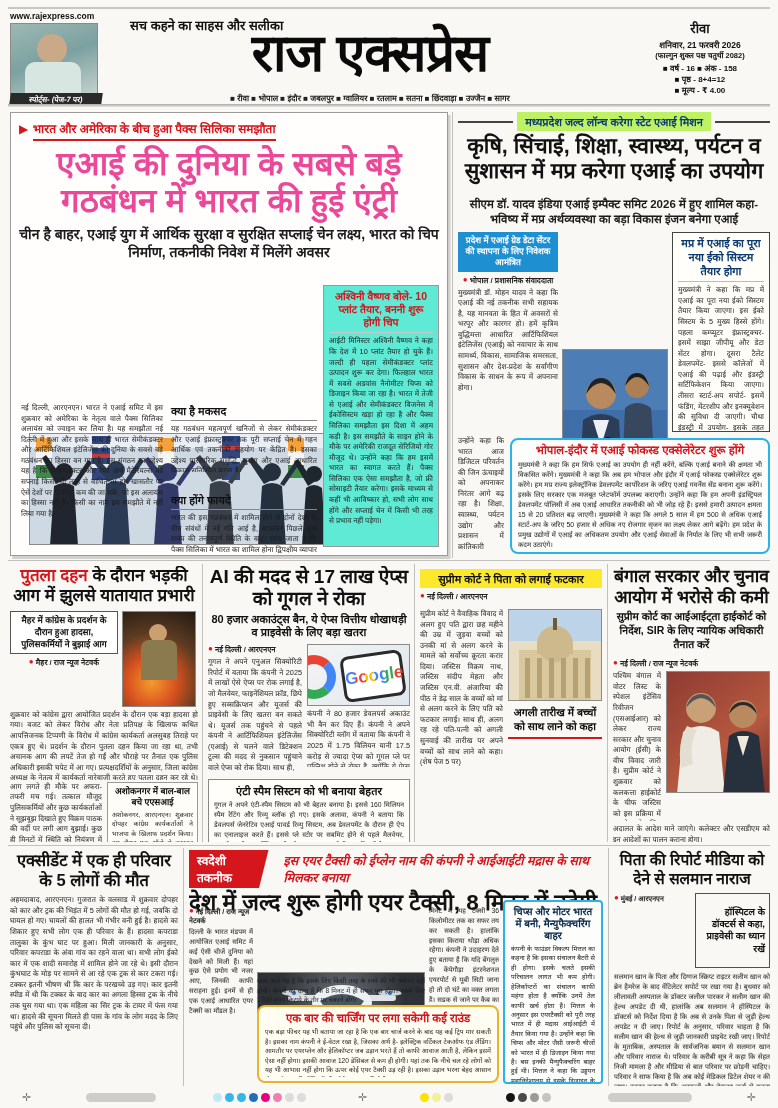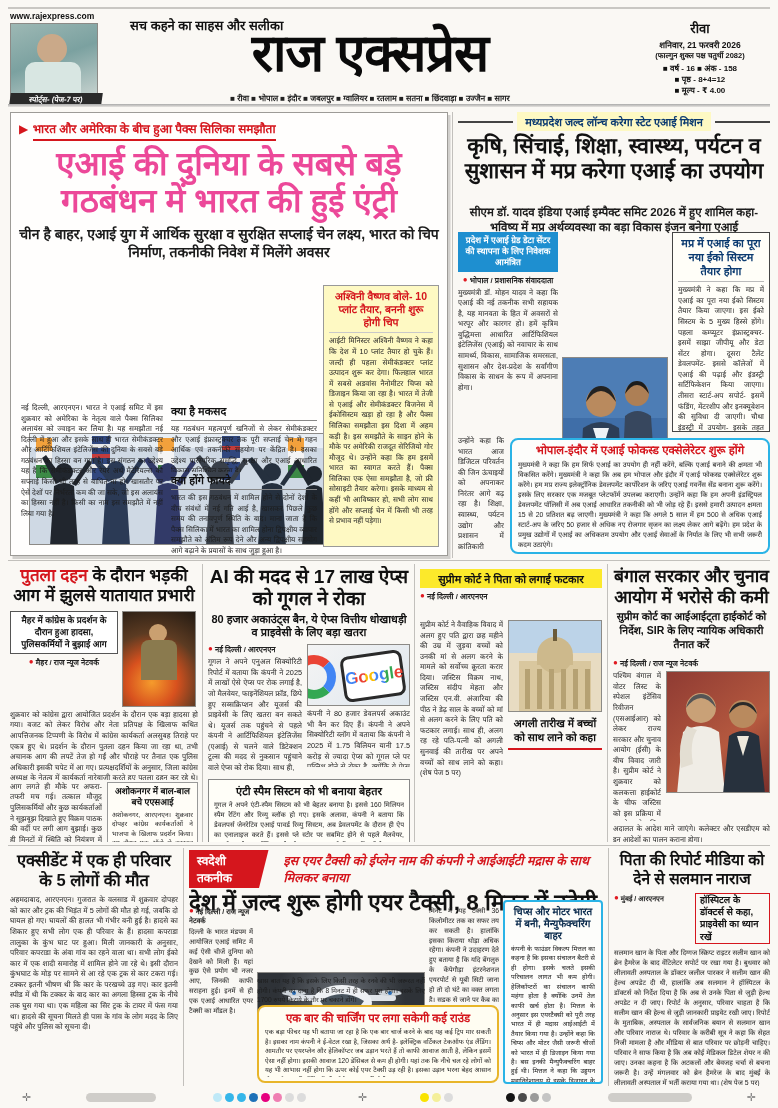--- a/index.html
+++ b/index.html
@@ -116,46 +116,46 @@
             <path d="M228 112 L232 52 Q242 46 252 52 L256 112 Z" fill="#25303e"></path>
             <path d="M234 50 L218 26 l4 -3 L242 46 Z" fill="#25303e"></path>
             <path d="M250 50 L266 26 l4 3 L254 52 Z" fill="#25303e"></path>
           <circle cx="284" cy="40" r="8" fill="#1f262e"></circle>
             <path d="M272 112 L276 54 Q284 48 292 54 L296 112 Z" fill="#1f262e"></path>
             <path d="M278 52 L264 28 l4 -3 L284 48 Z" fill="#1f262e"></path>
         </g>
       </svg>
     </div>
 
-    <div class="abs" style="left:312px;top:172px;width:116px;height:262px;border:1px solid #999;padding:4px 5px;background:#fef9c3;overflow:hidden">
+    <div class="abs" style="left:312px;top:172px;width:116px;height:262px;border:1px solid #999;padding:4px 5px;background:#5eead4;overflow:hidden">
       <div class="redhead" style="font-size:10.5px;border-bottom:1px solid #c9c9c9;padding-bottom:3px;margin-bottom:3px">अश्विनी वैष्णव बोले- 10 प्लांट तैयार, बननी शुरू होगी चिप</div>
       <div class="bt" style="height:218px">आईटी मिनिस्टर अश्विनी वैष्णव ने कहा कि देश में 10 प्लांट तैयार हो चुके हैं। जल्दी ही पहला सेमीकंडक्टर प्लांट उत्पादन शुरू कर देगा। फिलहाल भारत में सबसे अडवांस नैनोमीटर चिप्स को डिजाइन किया जा रहा है। भारत में तेजी से एआई और सेमीकंडक्टर बिजनेस में ईकोसिस्टम खड़ा हो रहा है और पैक्स सिलिका समझौता इस दिशा में अहम कड़ी है। इस समझौते के साइन होने के मौके पर अमेरिकी राजदूत सेरिजियो गोर मौजूद थे। उन्होंने कहा कि हम इसमें भारत का स्वागत करते हैं। पैक्स सिलिका एक ऐसा समझौता है, जो फ्री सोसाइटी तैयार करेगा। इसके माध्यम से कहीं भी आविष्कार हो, सभी लोग साथ होंगे और सप्लाई चेन में किसी भी तरह से प्रभाव नहीं पड़ेगा।</div>
     </div>
 
     <div class="abs" style="left:10px;top:290px;width:142px;height:144px">
       <div class="bt" style="height:144px">नई दिल्ली, आरएनएन। भारत ने एआई समिट में इस शुक्रवार को अमेरिका के नेतृत्व वाले पैक्स सिलिका अलायंस को ज्वाइन कर लिया है। यह समझौता नई दिल्ली में हुआ और इसके साथ ही भारत सेमीकंडक्टर और आर्टिफिशियल इंटेलिजेंस की दुनिया के सबसे बड़े गठबंधन का हिस्सा बन गया है। इस संगठन का उद्देश्य यह है कि सेमीकंडक्टर और रेयर अर्थ मैटेरियल्स की सप्लाई किसी भी तरह से बाधित ना हो। खासतौर पर ऐसे देशों पर निर्भरता कम की जा सके, जो इस अलायंस का हिस्सा नहीं है। किसी का नाम इस समझौते में नहीं लिया गया है।</div>
     </div>
     <div class="abs" style="left:160px;top:290px;width:146px;height:144px">
       <div class="boxhead">क्या है मकसद</div>
       <div class="bt" style="height:48px">यह गठबंधन महत्वपूर्ण खनिजों से लेकर सेमीकंडक्टर और एआई इंफ्रास्ट्रक्चर तक पूरी सप्लाई चेन में गहन आर्थिक एवं तकनीकी सहयोग पर केंद्रित है। इसका उद्देश्य पारस्परिक समृद्धि, सुरक्षा और एआई आधारित विकास सुनिश्चित करना है।</div>
-      <div class="boxhead" style="margin-top:0">क्या होंगे फायदे</div>
+      <div class="boxhead" style="margin-top:20px">क्या होंगे फायदे</div>
       <div class="bt" style="height:62px">भारत की इस गठबंधन में शामिल होने से दोनों देशों के बीच संबंधों में नई गति आई है, खासकर पिछले कुछ समय की तनावपूर्ण स्थिति के बाद। माना जाता है कि पैक्स सिलिका में भारत का शामिल होना द्विपक्षीय व्यापार समझौते को अंतिम रूप देने और अन्य द्विपक्षीय सहयोग आगे बढ़ाने के प्रयासों के साथ जुड़ा हुआ है।</div>
     </div>
   </div>
 
   <div class="vr" style="left:452px;top:112px;height:446px"></div>
 
   <div class="abs" style="left:458px;top:112px;width:312px;height:446px;overflow:hidden">
     <div style="display:flex;align-items:center;gap:4px">
       <div style="flex:1;height:2px;background:#444"></div>
-      <div style="background:#fef9c3;color:#0b3a70;font-weight:800;font-size:11px;padding:2px 8px">मध्यप्रदेश जल्द लॉन्च करेगा स्टेट एआई मिशन</div>
+      <div style="background:#bef264;color:#0b3a70;font-weight:800;font-size:11px;padding:2px 8px">मध्यप्रदेश जल्द लॉन्च करेगा स्टेट एआई मिशन</div>
       <div style="flex:1;height:2px;background:#444"></div>
     </div>
     <div class="ctr" style="font-size:21.5px;font-weight:800;line-height:1.18;margin-top:3px">कृषि, सिंचाई, शिक्षा, स्वास्थ्य, पर्यटन व सुशासन में मप्र करेगा एआई का उपयोग</div>
-    <div class="ctr" style="font-size:11.5px;font-weight:700;line-height:1.3;margin-top:20px;color:#1c1c1c">सीएम डॉ. यादव इंडिया एआई इम्पैक्ट समिट 2026 में हुए शामिल कहा- भविष्य में मप्र अर्थव्यवस्था का बड़ा विकास इंजन बनेगा एआई</div>
+    <div class="ctr" style="font-size:11.5px;font-weight:700;line-height:1.3;margin-top:12px;color:#1c1c1c">सीएम डॉ. यादव इंडिया एआई इम्पैक्ट समिट 2026 में हुए शामिल कहा- भविष्य में मप्र अर्थव्यवस्था का बड़ा विकास इंजन बनेगा एआई</div>
 
     <div class="abs" style="left:0;top:120px;width:100px;height:200px">
       <div style="background:#1e8fd0;color:#fff;font-weight:800;font-size:8.6px;text-align:center;padding:3px 4px;line-height:1.3">प्रदेश में एआई ग्रेड डेटा सेंटर की स्थापना के लिए निवेशक आमंत्रित</div>
       <div class="byline ctr" style="margin-top:3px"><span class="dot">●</span> <span>भोपाल / प्रशासनिक संवाददाता</span></div>
       <div class="bt" style="height:148px;margin-top:3px">मुख्यमंत्री डॉ. मोहन यादव ने कहा कि एआई की नई तकनीक सभी सहायक है, यह मानवता के हित में अवसरों से भरपूर और कारगर हो। हमें कृत्रिम बुद्धिमत्ता आधारित आर्टिफिशियल इंटेलिजेंस (एआई) को नवाचार के साथ सामर्थ्य, विकास, सामाजिक समरसता, सुशासन और देश-प्रदेश के सर्वांगीण विकास के साधन के रूप में अपनाना होगा।</div>
     </div>
     <div class="abs photo" style="left:104px;top:122px;width:106px;height:176px">
       <svg width="106" height="176" viewBox="0 0 106 176">
         <rect width="106" height="176" fill="#3f6ea8"></rect>
         <rect x="0" y="0" width="106" height="60" fill="#4d7db5"></rect>
@@ -232,21 +232,21 @@
     </div>
     <div style="border:1px solid #888;margin-top:4px;padding:3px 5px;background:#fffef8;overflow:hidden;height:84px">
       <div class="ctr" style="font-weight:800;font-size:11px">एंटी स्पैम सिस्टम को भी बनाया बेहतर</div>
       <div class="bt" style="font-size:6.8px;margin-top:2px;height:60px">गूगल ने अपने एंटी-स्पैम सिस्टम को भी बेहतर बनाया है। इससे 160 मिलियन स्पैम रेटिंग और रिव्यु ब्लॉक हो गए। इसके अलावा, कंपनी ने बताया कि डेवलपर्स जेनरेटिव एआई पावर्ड रिव्यु सिस्टम, अब डेवलपमेंट के दौरान ही ऐप का एनालाइज करते हैं। इससे प्ले स्टोर पर सबमिट होने से पहले मैलवेयर, स्पाइवेयर और फाइनेंशियल स्पैम ऐप्स का पता लगाने में मदद मिलती है।</div>
     </div>
   </div>
 
   <div class="abs" style="left:420px;top:566px;width:182px;height:276px;overflow:hidden">
     <div class="ctr" style="background:#fce92b;font-weight:800;font-size:11px;padding:2px 2px;margin-top:3px">सुप्रीम कोर्ट ने पिता को लगाई फटकार</div>
     <div class="byline" style="margin-top:3px"><span class="dot">●</span> <span>नई दिल्ली / आरएनएन</span></div>
-    <div style="display:flex;gap:5px;margin-top:19px">
+    <div style="display:flex;gap:5px;margin-top:8px">
       <div class="bt" style="width:84px;height:196px">सुप्रीम कोर्ट ने वैवाहिक विवाद में अलग हुए पति द्वारा छह महीने की उम्र में जुड़वा बच्चों को उनकी मां से अलग करने के मामले को सर्वोच्च क्रूरता करार दिया। जस्टिस विक्रम नाथ, जस्टिस संदीप मेहता और जस्टिस एन.वी. अंजारिया की पीठ ने डेढ़ साल के बच्चों को मां से अलग करने के लिए पति को फटकार लगाई। साथ ही, अलग रह रहे पति-पत्नी को अगली सुनवाई की तारीख पर अपने बच्चों को साथ लाने को कहा। (शेष पेज 5 पर)</div>
       <div style="flex:1">
         <div class="photo" style="width:100%;height:92px;background:linear-gradient(#bcd3e8 0 35%,#e8dcc2 35% 100%)">
           <svg width="92" height="92" viewBox="0 0 92 92">
             <rect x="10" y="40" width="72" height="52" fill="#d9c79e"></rect>
             <circle cx="46" cy="34" r="18" fill="#cdb98c"></circle>
               <rect x="28" y="34" width="36" height="10" fill="#cdb98c"></rect>
             <rect x="44" y="8" width="4" height="12" fill="#6b5b3a"></rect>
             <g fill="#b5a173">
                 <rect x="16" y="48" width="5" height="40"></rect>
@@ -340,21 +340,21 @@
       <div class="bt" style="font-size:6.5px;height:142px">कंपनी के फाउंडर विकल्प मित्तल का कहना है कि इसका संचालन बैटरी से ही होगा। इसके चलते इसकी परिचालन लागत भी कम होगी। हेलिकॉप्टरों का संचालन काफी महंगा होता है क्योंकि उनमें तेल काफी खर्च होता है। मित्तल के अनुसार इस एयरटैक्सी को पूरी तरह भारत में ही मद्रास आईआईटी में तैयार किया गया है। उन्होंने कहा कि चिप्स और मोटर जैसी जरूरी चीजों को भारत में ही डिजाइन किया गया है। बस इनकी मैन्युफैक्चरिंग बाहर हुई थी। मित्तल ने कहा कि उड्डयन महानिदेशालय से इसके डिजाइन के लिए अप्रूवल लिया था और उसके बाद ही इसे तैयार करने का प्रयास हुआ है। उन्होंने कहा कि पहला प्रोडक्शन मॉडल जब तैयार हो जाएगा तो इसकी टेस्टिंग की जाएगी।</div>
     </div>
   </div>
 
   <div class="abs" style="left:614px;top:850px;width:156px;height:236px;overflow:hidden">
     <div class="ctr" style="font-size:15.5px;font-weight:800;line-height:1.25">पिता की रिपोर्ट मीडिया को देने से सलमान नाराज</div>
     <div style="display:flex;gap:5px;margin-top:4px">
       <div style="width:76px">
         <div class="byline" style="font-size:7px"><span class="dot">●</span> <span>मुंबई / आरएनएन</span></div>
       </div>
-      <div style="flex:1;border:1.5px solid #d5161d;padding:0 4px;font-weight:800;font-size:9.5px;text-align:left;line-height:1.3">हॉस्पिटल के डॉक्टर्स से कहा, प्राइवेसी का ध्यान रखें</div>
+      <div style="flex:1;border:1.5px solid #d5161d;padding:12px 4px;font-weight:800;font-size:9.5px;text-align:right;line-height:1.3">हॉस्पिटल के डॉक्टर्स से कहा, प्राइवेसी का ध्यान रखें</div>
     </div>
     <div class="bt" style="margin-top:4px;height:156px;font-size:6.9px">सलमान खान के पिता और दिग्गज स्क्रिप्ट राइटर सलीम खान को ब्रेन हैमरेज के बाद वेंटिलेटर सपोर्ट पर रखा गया है। बुधवार को लीलावती अस्पताल के डॉक्टर जलील पारकर ने सलीम खान की हेल्थ अपडेट दी थी, हालांकि अब सलमान ने हॉस्पिटल के डॉक्टर्स को निर्देश दिया है कि अब से उनके पिता से जुड़ी हेल्थ अपडेट न दी जाए। रिपोर्ट के अनुसार, परिवार चाहता है कि सलीम खान की हेल्थ से जुड़ी जानकारी प्राइवेट रखी जाए। रिपोर्ट के मुताबिक, अस्पताल के सार्वजनिक बयान से सलमान खान और परिवार नाराज थे। परिवार के करीबी सूत्र ने कहा कि सेहत निजी मामला है और मीडिया से बात परिवार पर छोड़नी चाहिए। परिवार ने साफ किया है कि अब कोई मेडिकल डिटेल शेयर न की जाए। उनका कहना है कि अटकलों और बेवजह चर्चा से बचना जरूरी है। उन्हें मंगलवार को ब्रेन हैमरेज के बाद मुंबई के लीलावती अस्पताल में भर्ती कराया गया था। (शेष पेज 5 पर)</div>
   </div>
 
   <div class="abs colorbar" style="left:8px;top:1090px;width:762px;height:14px">
     <span class="regmark">✛</span>
     <span class="cbar" style="width:70px"></span>
     <span>
       <span class="cdot" style="background:#bfe9f7"></span><span class="cdot" style="background:#35b6e9"></span><span class="cdot" style="background:#35b6e9"></span><span class="cdot" style="background:#1d71b8"></span><span class="cdot" style="background:#e6007e"></span><span class="cdot" style="background:#ef7fb2"></span><span class="cdot" style="background:#dcdcdc"></span><span class="cdot" style="background:#dcdcdc"></span>
     </span>

